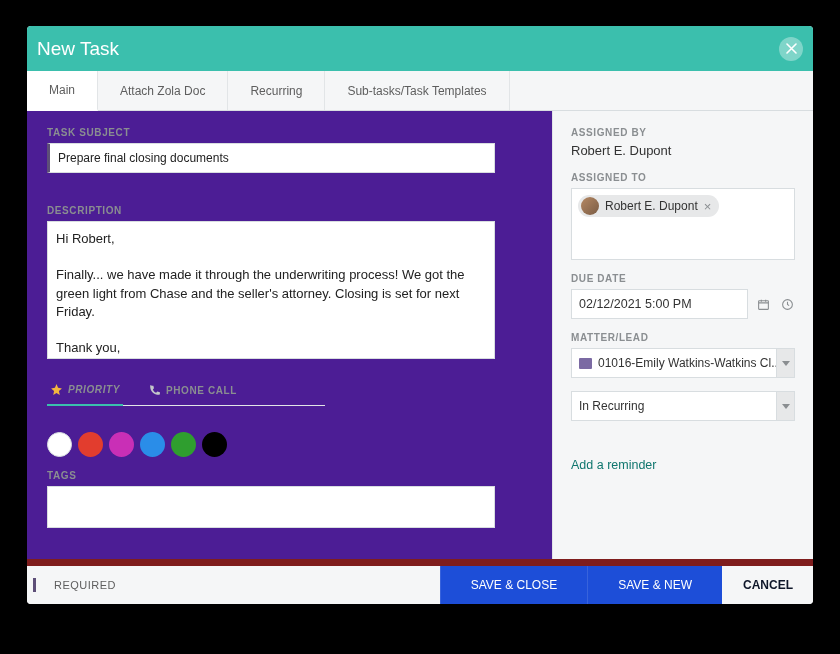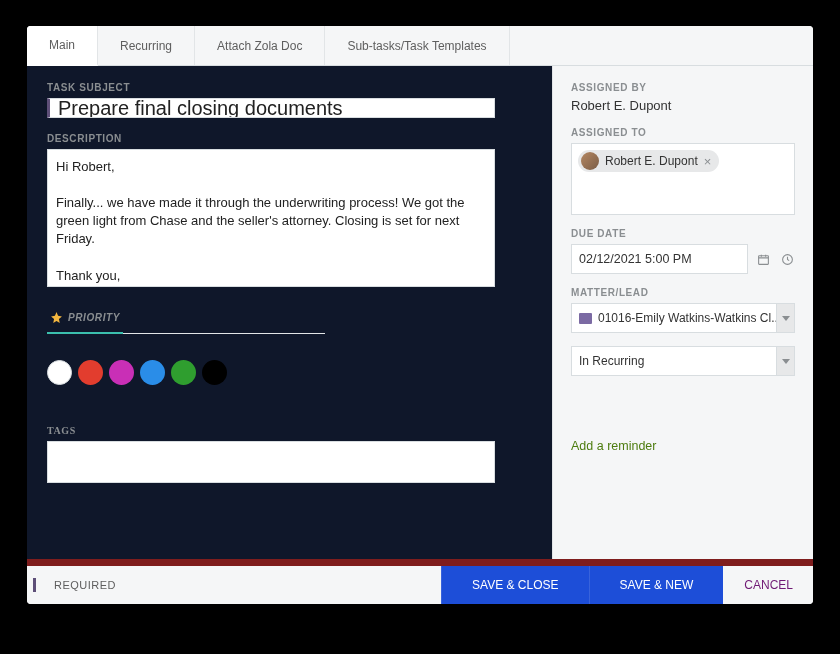--- a/index.html
+++ b/index.html
@@ -56,21 +56,21 @@
     }
     
     .body {
       flex: 1;
       display: flex;
       overflow: hidden;
     }
     
     .left-col {
       flex: 1;
-      background: #0f172a;
+      background: #4c1d95;
       padding: 16px 20px;
       overflow: hidden;
       border-right: 1px solid #e2e5e7;
     }
     .right-col {
       width: 260px;
       background: #f5f6f7;
       padding: 16px 18px;
       overflow-y: auto;
     }
@@ -79,30 +79,30 @@
       font-size: 10px;
       letter-spacing: 0.6px;
       color: #8a8e91;
       font-weight: 600;
       margin-bottom: 5px;
       text-transform: uppercase;
     }
     
     .subject-input {
       width: 448px;
-      height: 20px;
+      height: 30px;
       border: 1px solid #d8dde0;
       border-left: 3px solid #5e4f78;
       padding: 0 8px;
-      font-size: 20px;
+      font-size: 12px;
       color: #222;
       outline: none;
     }
     
-    .desc-wrap { margin-top: 14px; }
+    .desc-wrap { margin-top: 32px; }
     .desc-textarea {
       width: 448px;
       height: 138px;
       border: 1px solid #d8dde0;
       padding: 8px 8px;
       font-size: 13px;
       line-height: 1.4;
       color: #222;
       resize: none;
       font-family: Arial, Helvetica, sans-serif;
@@ -140,21 +140,21 @@
       display: flex;
       gap: 6px;
       margin-top: 26px;
     }
     .color-dot {
       width: 25px; height: 25px; border-radius: 50%;
       cursor: pointer; border: 1px solid transparent;
     }
     .color-dot.white { background: #fff; border-color: #d8dde0; }
     
-    .tags-wrap { margin-top: 40px; font-family: Liberation Serif, serif; }
+    .tags-wrap { margin-top: 13px; }
     .tags-input {
       width: 448px; height: 42px;
       border: 1px solid #d8dde0;
       background: #fff;
     }
     
     .assigned-value { font-size: 13px; color: #333; margin-bottom: 14px; }
     
     .chip-box {
       border: 1px solid #d8dde0;
@@ -194,21 +194,21 @@
       overflow: hidden; white-space: nowrap;
     }
     .select-arrow {
       width: 18px; height: 30px; background: #e7e8e9;
       border: 1px solid #d8dde0; border-left: none;
       display: flex; align-items: center; justify-content: center;
       color: #8a8e91; font-size: 9px; cursor: pointer;
     }
     .mini-icon { width: 13px; height: 11px; background: #7b6aa3; border-radius: 1px; flex-shrink: 0; }
     
-    .reminder-link { font-size: 12.5px; color: #4d7c0f; cursor: pointer; margin-top: 50px; display: inline-block; }
+    .reminder-link { font-size: 12.5px; color: #0f766e; cursor: pointer; margin-top: 24px; display: inline-block; }
     
     .footer {
       height: 45px;
       display: flex;
       border-top: 7px solid #7f1d1d;
       background: #f5f6f7;
     }
     .required-badge {
       display: flex; align-items: center;
       padding: 0 18px; font-size: 11px; letter-spacing: 0.5px;
@@ -216,32 +216,40 @@
       border-left: 3px solid #5e4f78;
       margin-left: 6px; margin-top: 12px; margin-bottom: 12px;
     }
     .footer-spacer { flex: 1; }
     .footer-btn {
       display: flex; align-items: center; justify-content: center;
       padding: 0 30px; font-size: 12px; cursor: pointer;
       border-left: 1px solid rgba(255,255,255,0.12);
     }
     .footer-btn.primary { background: #1d4ed8; color: #fff; }
-    .footer-btn.cancel { color: #701a75; padding: 0 20px; }
+    .footer-btn.cancel { color: #0f172a; padding: 0 20px; font-weight: bold; }
   </style>
 </head>
 <body>
 
 <div class="modal">
 
+  <div class="modal-header">
+    <div class="modal-title">New Task</div>
+    <div class="close-btn">
+      <svg width="11" height="11" viewBox="0 0 11 11">
+          <path d="M1 1 L10 10 M10 1 L1 10" stroke="#fff" stroke-width="1.6" fill="none" stroke-linecap="round"></path>
+        </svg>
+    </div>
+  </div>
 
   <div class="tabs">
     <div class="tab active">Main</div>
+    <div class="tab">Attach Zola Doc</div>
     <div class="tab">Recurring</div>
-    <div class="tab">Attach Zola Doc</div>
     <div class="tab">Sub-tasks/Task Templates</div>
   </div>
 
   <div class="body">
 
     <div class="left-col">
 
       <div class="field-label">TASK SUBJECT</div>
       <input class="subject-input" value="Prepare final closing documents" style="">
 
@@ -254,20 +262,26 @@
 Thank you,
 Sarah</textarea>
       </div>
 
       <div class="subtabs">
         <div class="subtab active">
           <svg viewBox="0 0 24 24">
               <path d="M12 2l2.9 6.9L22 10l-5.5 4.9L18 22l-6-3.5L6 22l1.5-7.1L2 10l7.1-1.1z"></path>
             </svg>
           <span>PRIORITY</span>
+        </div>
+        <div class="subtab">
+          <svg viewBox="0 0 24 24">
+              <path d="M6 2c-1 0-2 1-2 2 0 9 7 16 16 16 1 0 2-1 2-2v-3l-5-1-2 2c-3-1-5-3-6-6l2-2-1-5H6z"></path>
+            </svg>
+          <span>PHONE CALL</span>
         </div>
       </div>
 
       <div class="colors">
         <div class="color-dot white"></div>
         <div class="color-dot" style="background:#e23d2e"></div>
         <div class="color-dot" style="background:#c92fb6"></div>
         <div class="color-dot" style="background:#2a8de8"></div>
         <div class="color-dot" style="background:#2f9e2f"></div>
         <div class="color-dot" style="background:#000000"></div>

